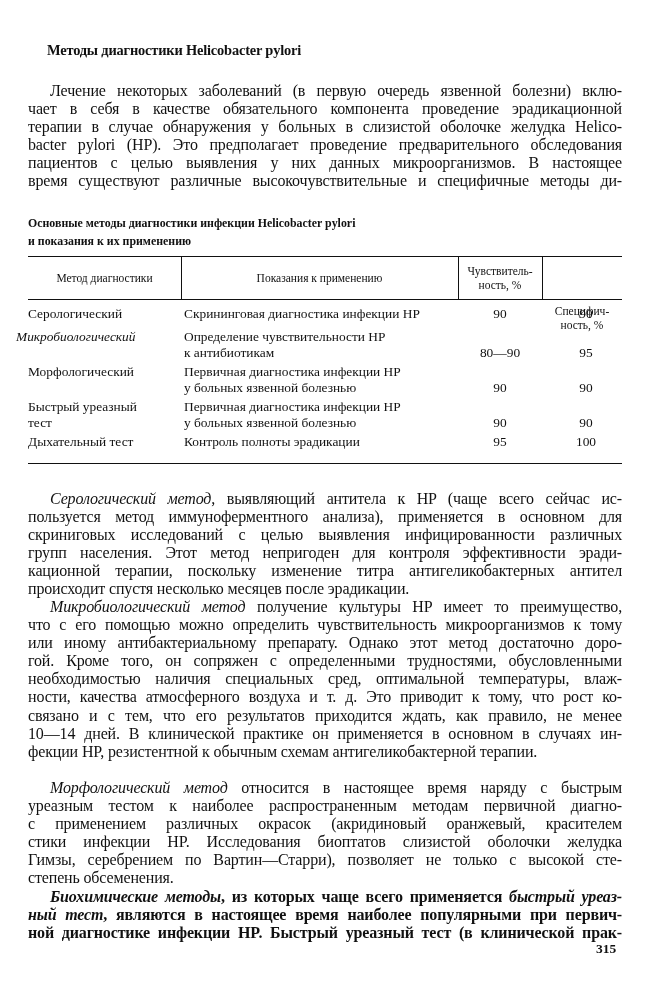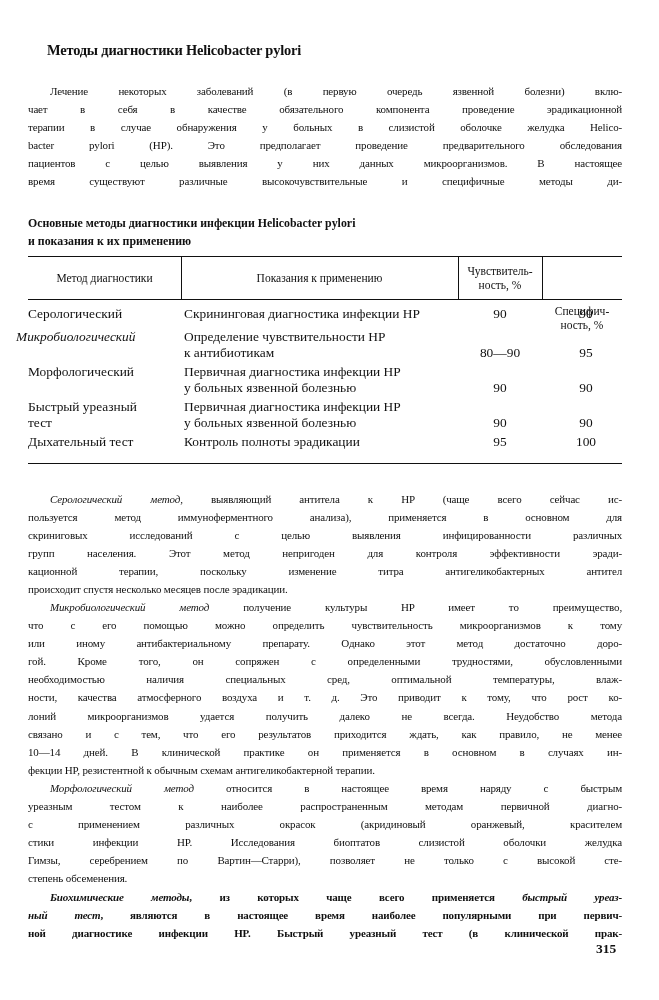--- a/index.html
+++ b/index.html
@@ -8,21 +8,21 @@
     font-family: "Liberation Serif", "DejaVu Serif", serif;
     color: #111111;
   }
   .section-title {
     position: absolute; left: 47px; top: 41px;
     font-size: 15.5px; font-weight: bold; letter-spacing: -0.2px;
     transform: scaleX(0.93); transform-origin: left top;
   }
   .para {
     position: absolute; left: 28px; width: 594px;
-    font-size: 11px; line-height: 18.1px; text-align: justify;
+    font-size: 16px; line-height: 18.1px; text-align: justify;
     text-indent: 22px; letter-spacing: -0.15px;
     hyphens: manual;
   }
   .para .ln { display: block; text-align: justify; text-align-last: justify; text-indent: 0; white-space: nowrap; }
   .para .ln.first { padding-left: 22px; }
   .para .ln.last { text-align-last: left; }
   .para i { font-style: italic; }
   .table-caption {
     position: absolute; left: 28px; top: 214px;
     font-size: 12.5px; font-weight: bold; line-height: 18px;
@@ -130,21 +130,20 @@
     <span class="ln last">происходит спустя несколько месяцев после эрадикации.</span>
   </div>
 
   <div class="para" style="top:598px;">
     <span class="ln first"><i>Микробиологический метод</i><span> получение культуры HP имеет то преимущество,</span></span>
     <span class="ln">что с его помощью можно определить чувствительность микроорганизмов к тому</span>
     <span class="ln">или иному антибактериальному препарату. Однако этот метод достаточно доро-</span>
     <span class="ln">гой. Кроме того, он сопряжен с определенными трудностями, обусловленными</span>
     <span class="ln">необходимостью наличия специальных сред, оптимальной температуры, влаж-</span>
     <span class="ln">ности, качества атмосферного воздуха и т. д. Это приводит к тому, что рост ко-</span>
-    <span class="ln">лоний микроорганизмов удается получить далеко не всегда. Неудобство метода</span>
     <span class="ln">связано и с тем, что его результатов приходится ждать, как правило, не менее</span>
     <span class="ln">10—14 дней. В клинической практике он применяется в основном в случаях ин-</span>
     <span class="ln last">фекции HP, резистентной к обычным схемам антигеликобактерной терапии.</span>
   </div>
 
   <div class="para" style="top:779px;">
     <span class="ln first"><i>Морфологический метод</i><span> относится в настоящее время наряду с быстрым</span></span>
     <span class="ln">уреазным тестом к наиболее распространенным методам первичной диагно-</span>
     <span class="ln">с применением различных окрасок (акридиновый оранжевый, красителем</span>
     <span class="ln">стики инфекции HP. Исследования биоптатов слизистой оболочки желудка</span>

